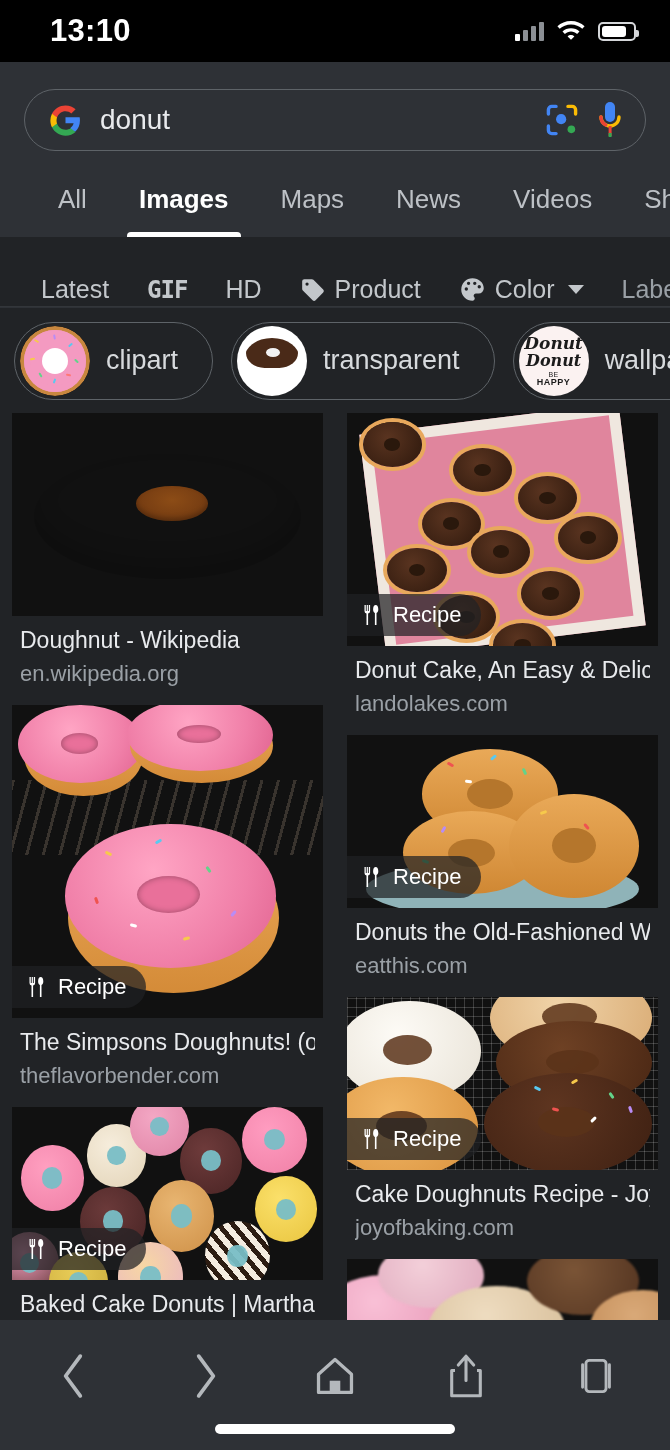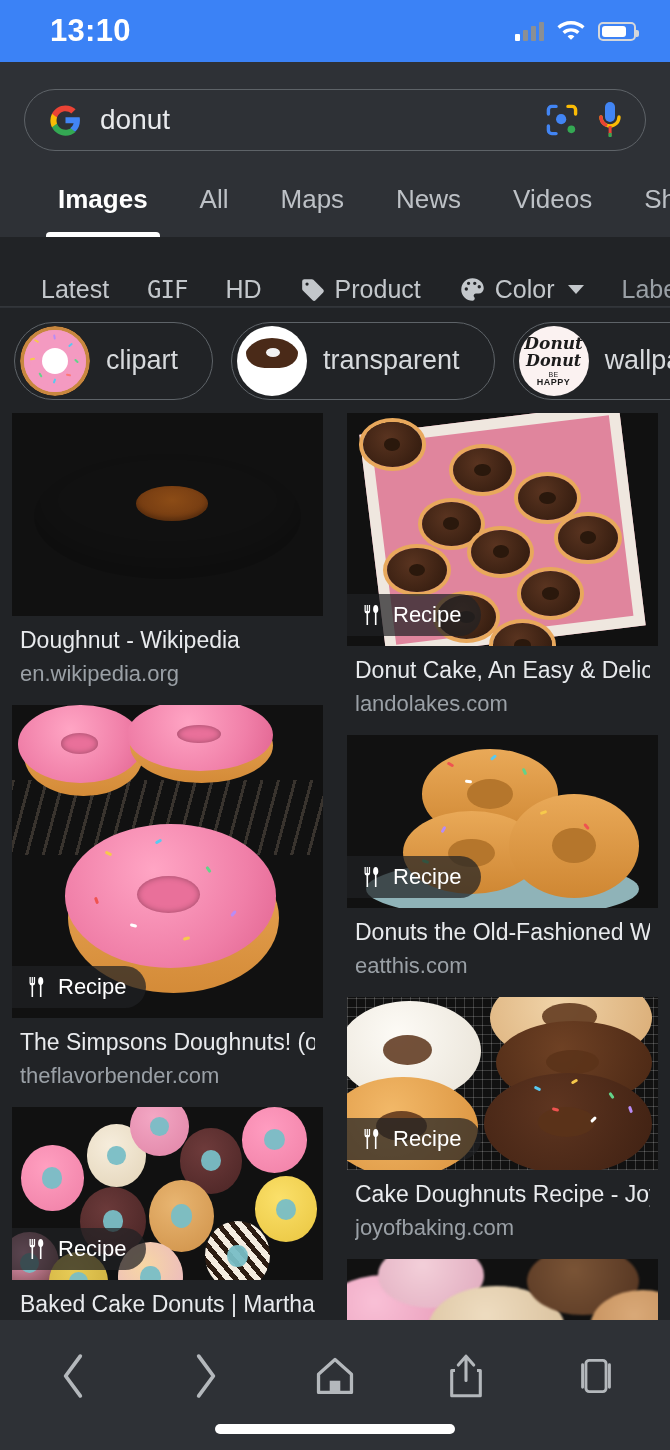--- a/index.html
+++ b/index.html
@@ -7,21 +7,21 @@
     width:670px; height:1450px; overflow:hidden;
     background:#2c2f33;
     font-family:"Liberation Sans", sans-serif;
     -webkit-font-smoothing:antialiased;
   }
   #screen{ position:relative; width:670px; height:1450px; background:#2e3136; overflow:hidden; }
 
   
   .statusbar{
     position:absolute; left:0; top:0; width:670px; height:62px;
-    background:#3b82f6;
+    background:#000000;
     display:flex; align-items:center; justify-content:space-between;
     padding:0 34px 0 50px;
   }
   .clock{ color:#fff; font-size:31px; font-weight:600; letter-spacing:.3px; }
   .sysicons{ display:flex; align-items:center; gap:12px; }
   .bars{ display:flex; align-items:flex-end; gap:3px; height:20px; }
   .bars i{ display:block; width:5px; background:#8b8f94; border-radius:1px; }
   .bars i:nth-child(1){ height:7px; background:#ffffff; }
   .bars i:nth-child(2){ height:11px; }
   .bars i:nth-child(3){ height:15px; }
@@ -59,21 +59,21 @@
   }
 
   
   .filters{
     position:absolute; left:0; top:237px; width:670px; height:70px;
     background:#212326; display:flex; align-items:center; gap:0;
     padding-left:22px; white-space:nowrap; overflow:hidden;
     border-bottom:1px solid #33363a;
   }
   .filters .f{ display:flex; align-items:center; gap:9px; color:#c3c7cb; font-size:25px; padding:0 19px;margin-top:36px; }
-  .gifbox{ font-family:"DejaVu Sans Mono", monospace; font-weight:400; font-size:24px; letter-spacing:-1px; color:#c3c7cb; }
+  .gifbox{ font-family:"DejaVu Sans Mono", monospace; font-weight:700; font-size:24px; letter-spacing:-1px; color:#c3c7cb; }
   .tagico svg, .palico svg{ display:block; }
   .caret{ width:0;height:0;border-left:8px solid transparent;border-right:8px solid transparent;border-top:9px solid #c3c7cb; margin-left:4px;}
   .f.dim{ color:#9aa0a6; }
 
   
   .chips{
     position:absolute; left:0; top:308px; width:670px; height:105px;
     background:#212326; display:flex; align-items:center; gap:18px; padding-left:14px;
     white-space:nowrap; overflow:hidden;
   }
@@ -243,22 +243,22 @@
           <path d="M3 16a9 9 0 0 0 18 0" stroke="#FBBC05" stroke-width="3.4" fill="none" stroke-linecap="round"></path>
           <path d="M3 16a9 9 0 0 0 4.8 8" stroke="#EA4335" stroke-width="3.4" fill="none" stroke-linecap="round"></path>
           <rect x="10.6" y="25" width="3" height="10" fill="#EA4335"></rect>
           <rect x="10.6" y="32" width="3" height="4" fill="#34A853"></rect>
         </svg>
       </span>
     </div>
   </div>
 
   <div class="tabs">
+    <div class="tab">All</div>
     <div class="tab active">Images</div>
-    <div class="tab">All</div>
     <div class="tab">Maps</div>
     <div class="tab">News</div>
     <div class="tab">Videos</div>
     <div class="tab">Shopp</div>
   </div>
 
   <div class="filters">
     <div class="f">
       <span>Latest</span>
     </div>

